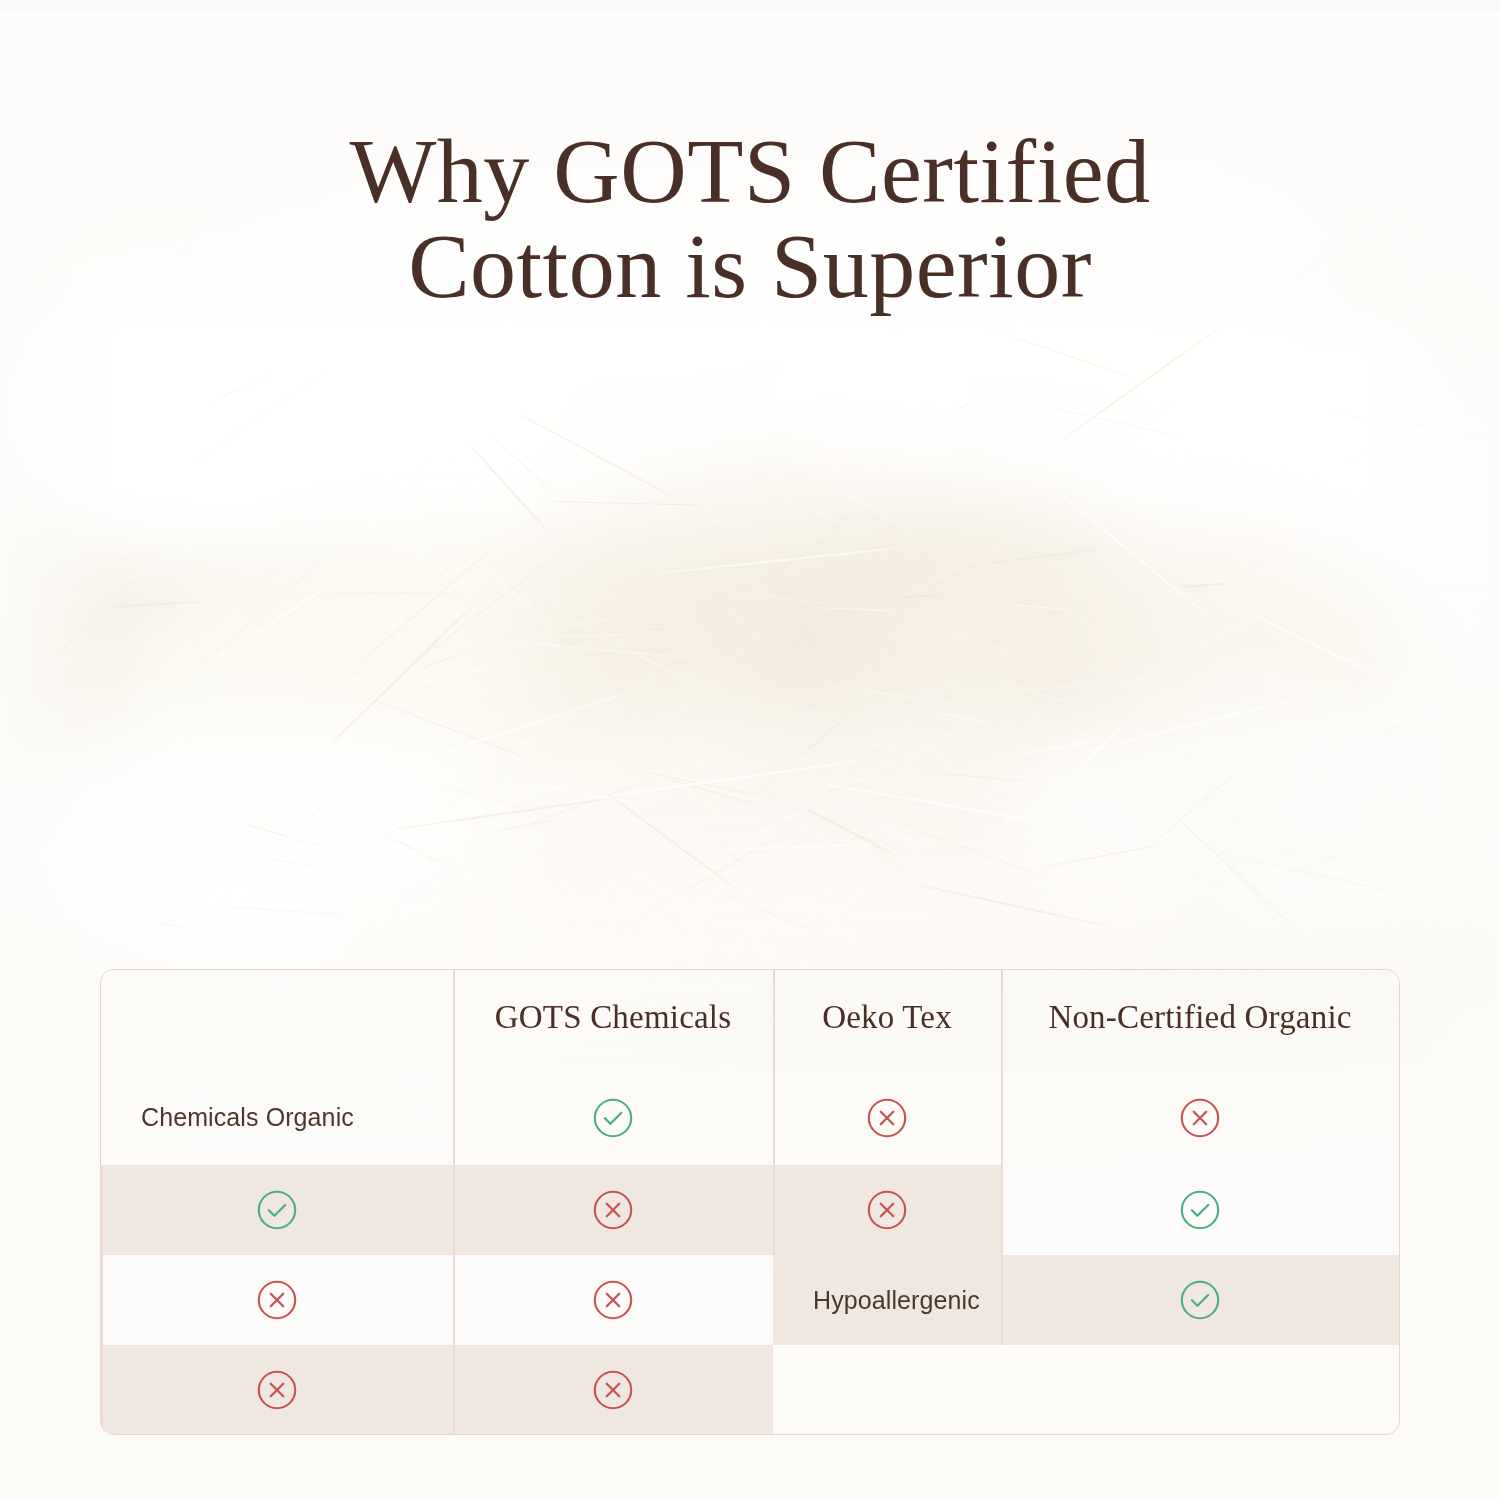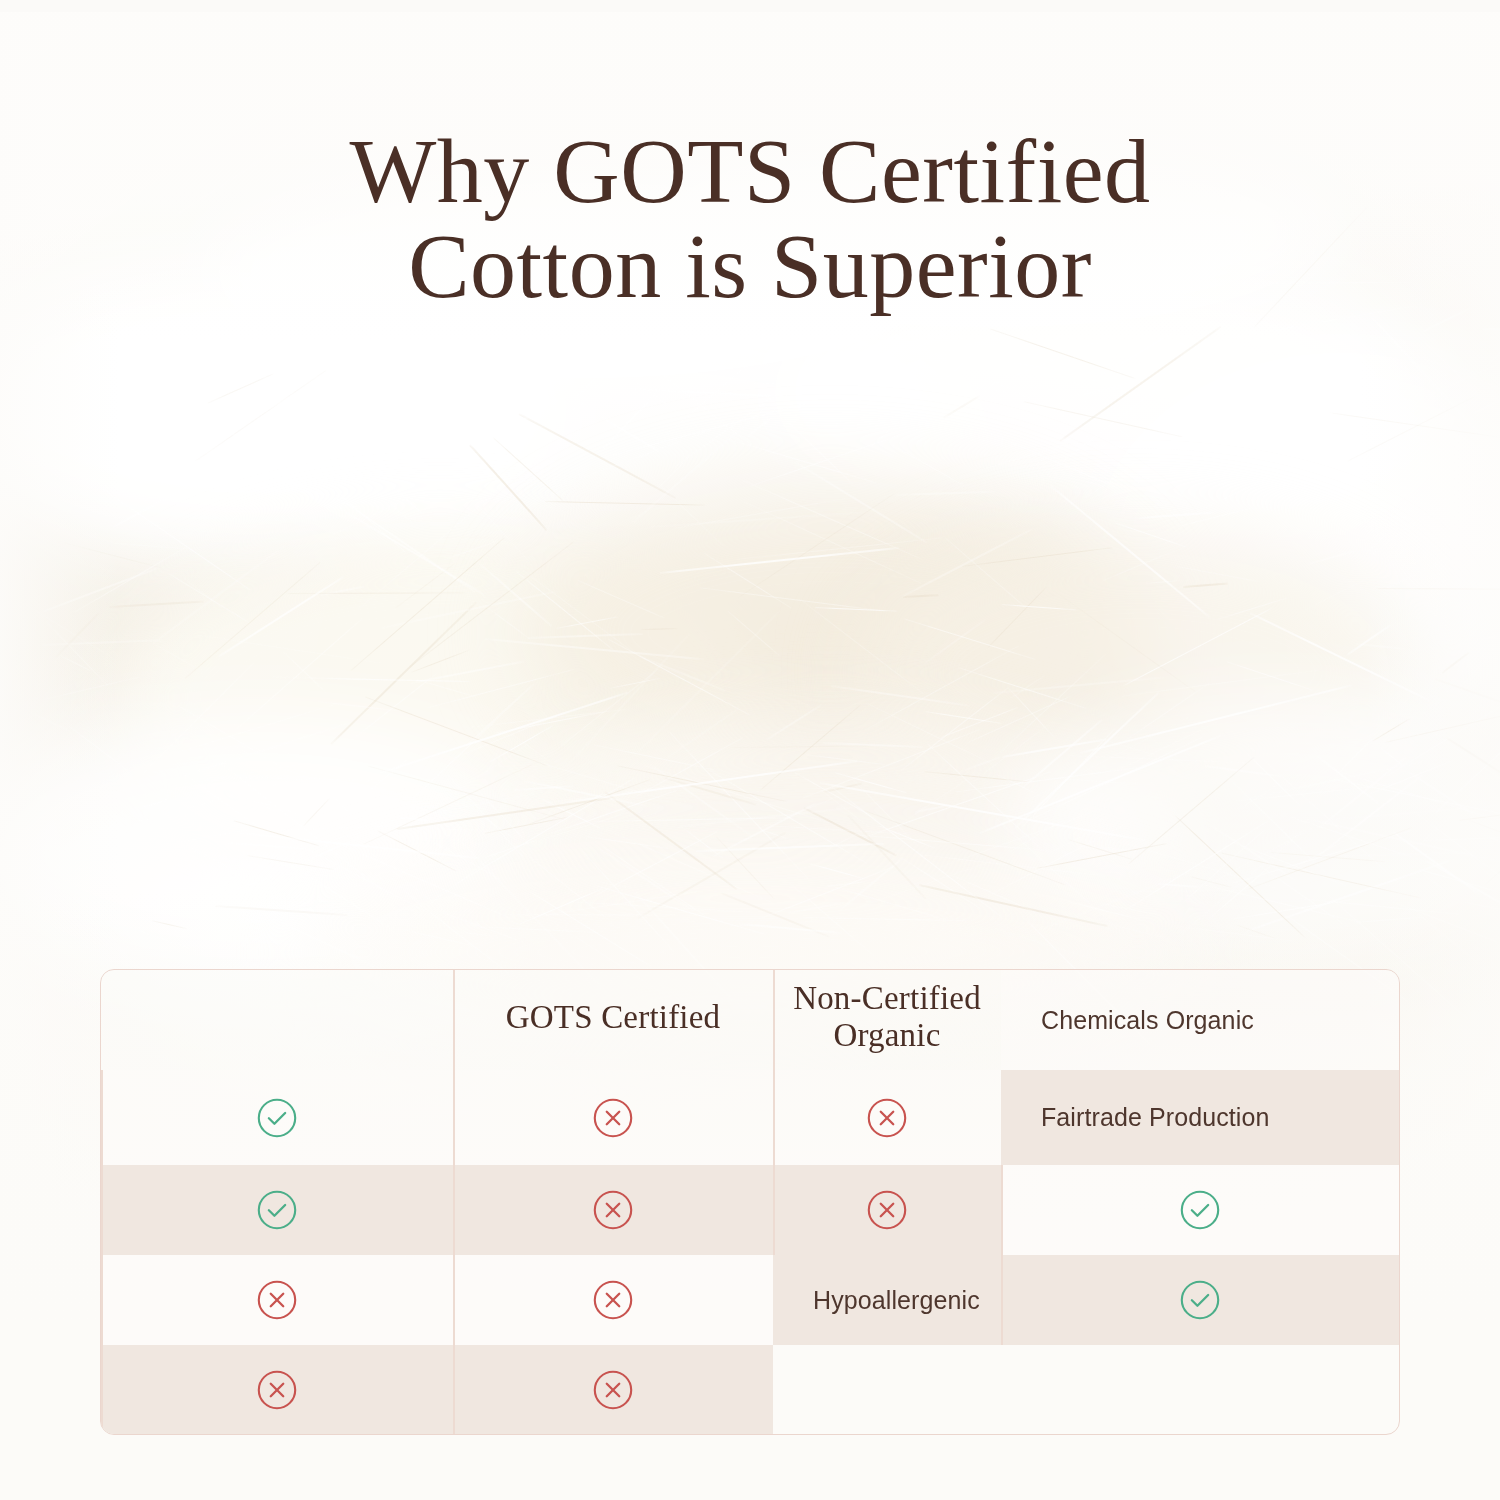--- a/index.html
+++ b/index.html
@@ -746,21 +746,24 @@
 
   <div class="title-block">
     <div class="title-line">Why GOTS Certified</div>
     <div class="title-line">Cotton is Superior</div>
   </div>
 
   <div class="table-card">
     <div class="grid" id="tgrid">
         <div class="cell row-head"></div>
         <div class="cell row-head vsep">
-          <div class="head-text">GOTS Certified</div>
+          <div class="head-text">GOTS Chemicals</div>
+        </div>
+        <div class="cell row-head vsep">
+          <div class="head-text">Oeko Tex</div>
         </div>
         <div class="cell row-head vsep">
           <div class="head-text">Non-Certified Organic</div>
         </div>
         <div class="cell row-light row-label">Chemicals Organic</div>
         <div class="cell row-light vsep icon-cell">
           <span>
             <svg class="mark" viewBox="0 0 48 48" fill="none" xmlns="http://www.w3.org/2000/svg">
               <circle cx="24" cy="24" r="19" stroke="#4BAE89" stroke-width="2.2"></circle>
               <path d="M15.5 24.3 L21.3 30 L32.5 18.8" stroke="#4BAE89" stroke-width="2.4" stroke-linecap="round" stroke-linejoin="round"></path>
@@ -776,21 +779,20 @@
           </span>
         </div>
         <div class="cell row-light vsep icon-cell">
           <span>
             <svg class="mark" viewBox="0 0 48 48" fill="none" xmlns="http://www.w3.org/2000/svg">
               <circle cx="24" cy="24" r="19" stroke="#C8534F" stroke-width="2.2"></circle>
               <path d="M17.5 17.5 L30.5 30.5 M30.5 17.5 L17.5 30.5" stroke="#C8534F" stroke-width="2.4" stroke-linecap="round"></path>
             </svg>
           </span>
         </div>
-        <div class="cell row-dark row-label">Fairtrade Production</div>
         <div class="cell row-dark vsep icon-cell">
           <span>
             <svg class="mark" viewBox="0 0 48 48" fill="none" xmlns="http://www.w3.org/2000/svg">
               <circle cx="24" cy="24" r="19" stroke="#4BAE89" stroke-width="2.2"></circle>
               <path d="M15.5 24.3 L21.3 30 L32.5 18.8" stroke="#4BAE89" stroke-width="2.4" stroke-linecap="round" stroke-linejoin="round"></path>
             </svg>
           </span>
         </div>
         <div class="cell row-dark vsep icon-cell">
           <span>

